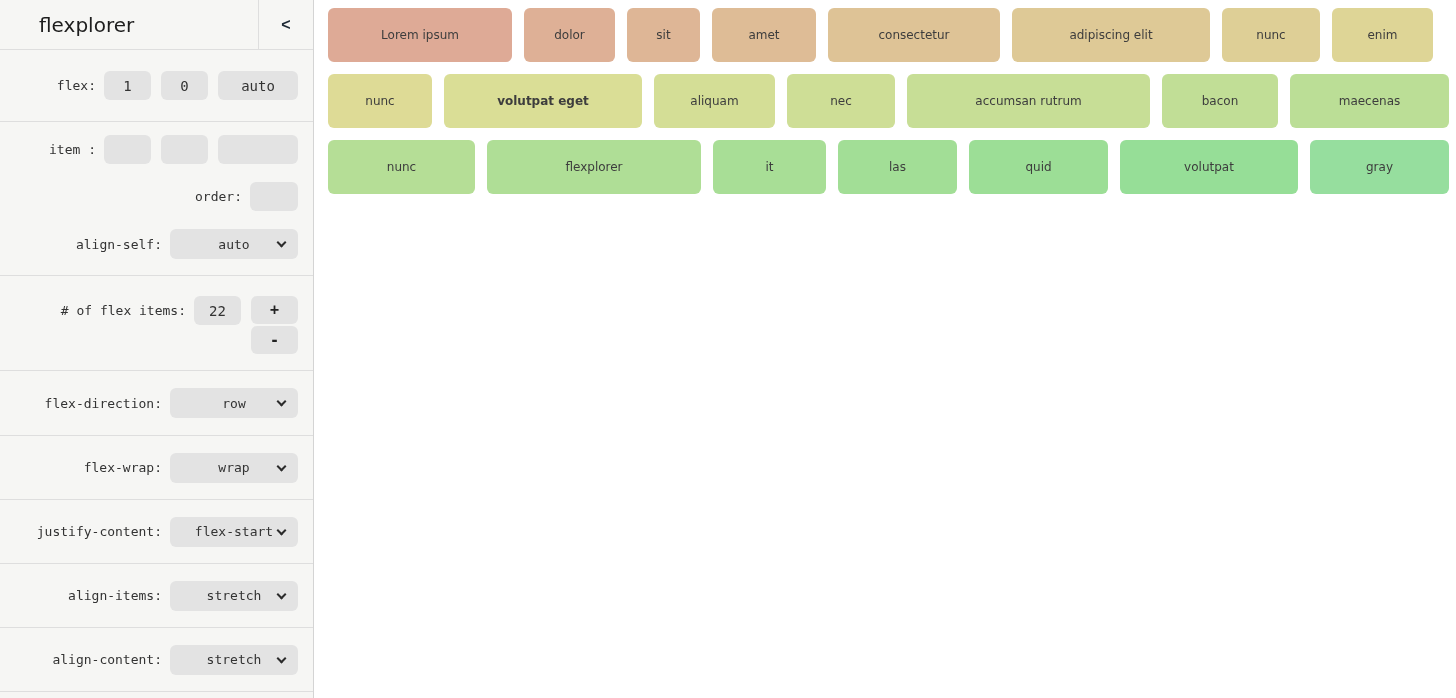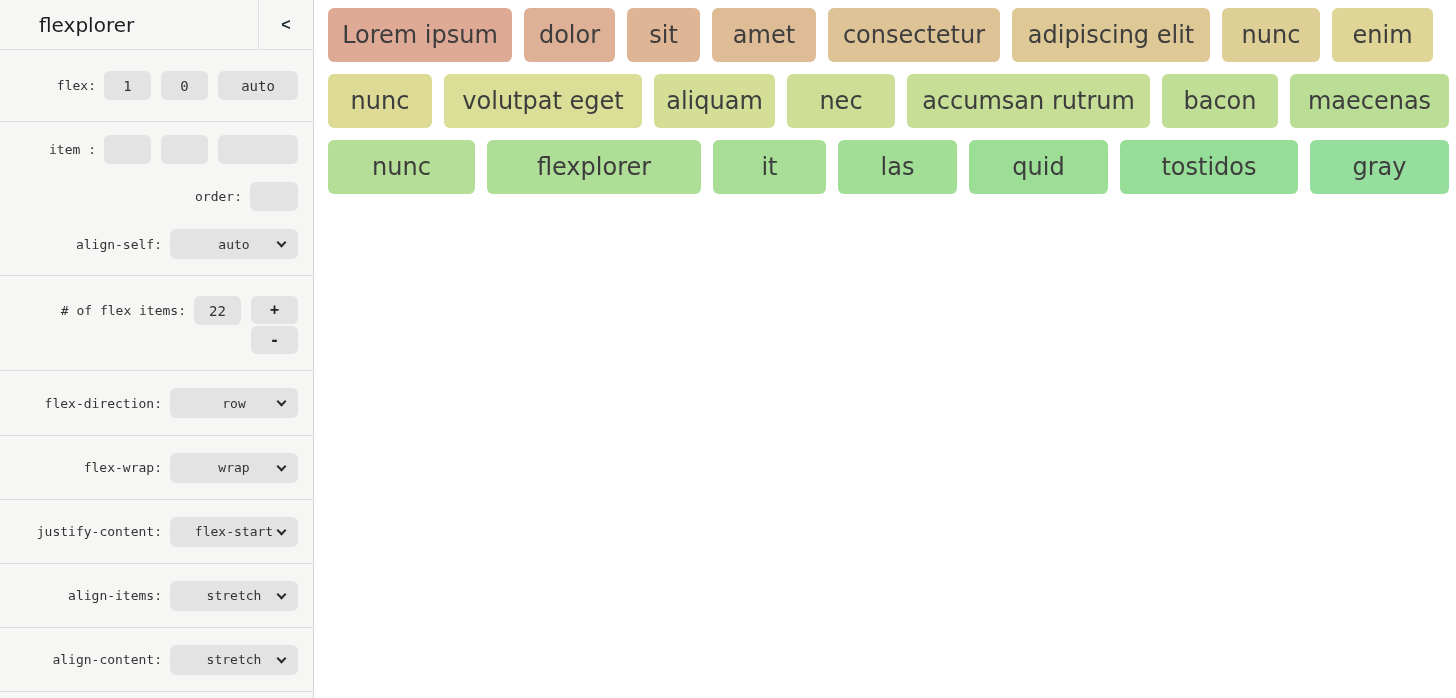--- a/index.html
+++ b/index.html
@@ -41,21 +41,21 @@
   .count-btns { display:flex; flex-direction:column; margin-left:10px; }
   .count-btn { width:47px; height:28px; background:#e3e3e3; border:none; border-radius:6px;
                font-family:"DejaVu Sans Mono", monospace; font-size:15px; font-weight:700; color:#222; cursor:pointer; }
   .count-btn + .count-btn { margin-top:2px; }
 
   
   .main { flex:1; background:#ffffff; padding:2px 0 0 8px; display:flex; flex-wrap:wrap;
           align-content:flex-start; align-items:stretch; justify-content:flex-start; }
   .flex-item { height:54px; margin:6px; border-radius:6px; flex:0 0 auto;
                display:flex; align-items:center; justify-content:center;
-               font-size:24px; color:#3d3d3d; cursor:pointer; }
+               font-size:12px; color:#3d3d3d; cursor:pointer; }
 </style>
 </head>
 <body>
 
 <div class="app">
 
   <div class="sidebar">
 
     <div class="sb-header">
       <div class="sb-title">flexplorer</div>
@@ -157,28 +157,28 @@
   <div class="main">
       <div class="flex-item" style="width: 184px; background: rgb(222, 170, 150);">Lorem ipsum</div>
       <div class="flex-item" style="width: 91px; background: rgb(222, 176, 150);">dolor</div>
       <div class="flex-item" style="width: 73px; background: rgb(222, 182, 150);">sit</div>
       <div class="flex-item" style="width: 104px; background: rgb(222, 188, 150);">amet</div>
       <div class="flex-item" style="width: 172px; background: rgb(222, 195, 150);">consectetur</div>
       <div class="flex-item" style="width: 198px; background: rgb(222, 201, 150);">adipiscing elit</div>
       <div class="flex-item" style="width: 98px; background: rgb(222, 207, 150);">nunc</div>
       <div class="flex-item" style="width: 101px; background: rgb(222, 213, 150);">enim</div>
       <div class="flex-item" style="width: 104px; background: rgb(222, 219, 150);">nunc</div>
-      <div class="flex-item" style="width: 198px; background: rgb(218, 222, 150);">volutpat eget</div>
+      <div class="flex-item" style="width: 198px; background: rgb(218, 222, 150); font-weight: bold;">volutpat eget</div>
       <div class="flex-item" style="width: 121px; background: rgb(212, 222, 150);">aliquam</div>
       <div class="flex-item" style="width: 108px; background: rgb(206, 222, 150);">nec</div>
       <div class="flex-item" style="width: 243px; background: rgb(199, 222, 150);">accumsan rutrum</div>
       <div class="flex-item" style="width: 116px; background: rgb(193, 222, 150);">bacon</div>
       <div class="flex-item" style="width: 159px; background: rgb(187, 222, 150);">maecenas</div>
       <div class="flex-item" style="width: 147px; background: rgb(181, 222, 150);">nunc</div>
       <div class="flex-item" style="width: 214px; background: rgb(175, 222, 150);">flexplorer</div>
       <div class="flex-item" style="width: 113px; background: rgb(168, 222, 150);">it</div>
       <div class="flex-item" style="width: 119px; background: rgb(162, 222, 150);">las</div>
       <div class="flex-item" style="width: 139px; background: rgb(156, 222, 150);">quid</div>
-      <div class="flex-item" style="width: 178px; background: rgb(150, 222, 151);">tostidos</div>
+      <div class="flex-item" style="width: 178px; background: rgb(150, 222, 151);">volutpat</div>
       <div class="flex-item" style="width: 139px; background: rgb(150, 222, 158);">gray</div>
     </div>
 
 </div>
 
 </body></html>

